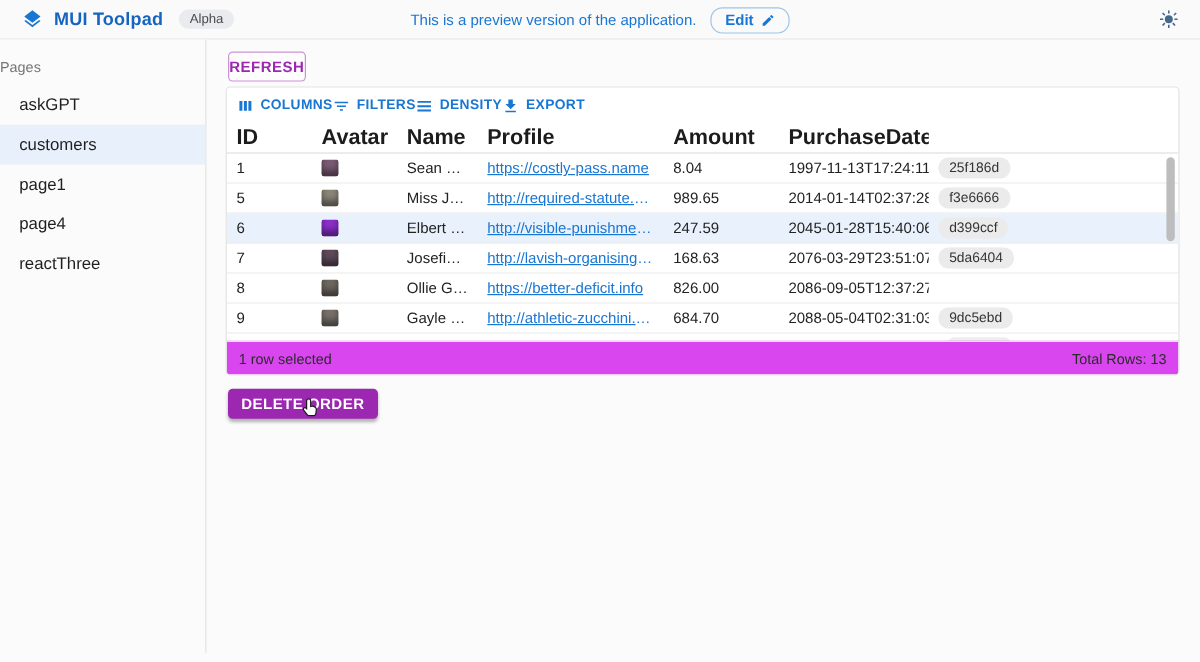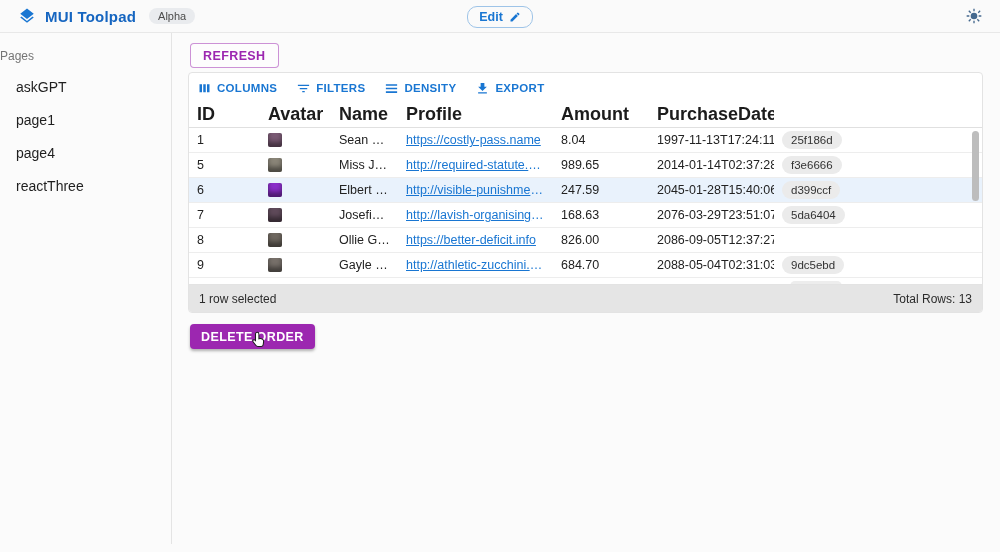--- a/index.html
+++ b/index.html
@@ -26,49 +26,49 @@
   
   .sidebar { position:absolute; top:33px; left:0; width:172px; bottom:0; background:#fbfbfb;
              border-right:1px solid #e4e4e4; padding-top:8px; }
   .sidebar-label { height:30px; line-height:30px; padding-left:0; color:#757575; font-size:12px; }
   .nav-item { height:33px; line-height:33px; padding-left:16px; font-size:14px; color:#1f1f1f;
               cursor:pointer; }
   .nav-item.selected { background:#e7f0fb; }
 
   
   .main { position:absolute; left:173px; top:33px; right:0; bottom:0; }
-  .refresh-btn { position:absolute; left:17px; top:10px; height:25px; padding:0 12px;
+  .refresh-btn { position:absolute; left:17px; top:10px; height:25px; padding:0 0;
                  border:1px solid rgba(156,39,176,.5); border-radius:4px; color:#9c27b0;
                  font-weight:bold; font-size:12.5px; letter-spacing:.4px; background:#fdfdfd;
                  cursor:pointer; font-family:inherit; }
 
   .grid-card { position:absolute; left:15px; top:39px; width:795px; height:241px; background:#fff;
                border:1px solid #e3e3e3; border-radius:4px; overflow:hidden; }
-  .grid-toolbar { height:28px; display:flex; align-items:center; gap:19px; padding:2px 8px 0 8px; }
+  .grid-toolbar { height:28px; display:flex; align-items:center; padding:2px 8px 0 8px; }
   .tb-btn { display:inline-flex; align-items:center; gap:5px; color:#1976d2; font-size:11.5px;
             font-weight:bold; letter-spacing:.3px; background:none; border:none; cursor:pointer;
             font-family:inherit; }
   .grid-header { height:27px; display:flex; align-items:center; border-bottom:1px solid #e0e0e0;
                  font-weight:bold; font-size:18px; color:#1c1c1c; }
   .col { padding:0 8px; white-space:nowrap; overflow:hidden; }
   .c-id{width:71px;} .c-avatar{width:71px;} .c-name{width:67px;} .c-profile{width:155px;}
   .c-amount{width:96px;} .c-date{width:125px; text-align:right;} .c-order{flex:1; min-width:0;}
   .grid-row { height:25px; display:flex; align-items:center; border-bottom:1px solid #ededed;
               font-size:12.5px; color:#222; cursor:pointer; }
   .grid-row.selected { background:#e9f2fc; }
   .cell-name { text-overflow:ellipsis; }
   .avatar { width:14px; height:14px; border-radius:2px; box-shadow:inset 0 -5px 5px rgba(0,0,0,.45); }
   .profile-link { color:#1976d2; text-decoration:underline; white-space:nowrap; overflow:hidden;
                   text-overflow:ellipsis; display:block; }
   .chip { display:inline-block; background:#ebebeb; border-radius:9px; padding:2px 9px;
           font-size:11.5px; color:#333; line-height:14px; }
   .partial-row { height:7px; overflow:hidden; position:relative; }
   .partial-chip { position:absolute; left:601px; top:3px; width:52px; height:10px;
                   background:#ededed; border-radius:5px; }
-  .grid-footer { position:absolute; bottom:0; left:0; right:0; height:28px; background:#e5e5e5;
+  .grid-footer { position:absolute; bottom:0; left:0; right:0; height:28px; background:#d946ef;
                  border-top:1px solid #e3e3e3; display:flex; align-items:center;
                  justify-content:space-between; padding:0 10px; font-size:12px; color:#2b2b2b; }
   .scroll-thumb { position:absolute; right:3px; top:58px; width:7px; height:70px; background:#bdbdbd;
                   border-radius:4px; cursor:pointer; }
 
   .delete-btn { position:absolute; left:17px; top:291px; height:25px; padding:0 11px;
                 background:#9c27b0; color:#fff; border:none; border-radius:4px; font-size:12.5px;
                 font-weight:bold; letter-spacing:.4px; box-shadow:0 2px 3px rgba(0,0,0,.3);
                 cursor:pointer; font-family:inherit; }
   .cursor-overlay { position:absolute; left:250px; top:331px; width:18px; height:18px; z-index:10;
@@ -84,20 +84,21 @@
     <div class="logo-wrap">
       <span class="icon">
         <svg width="18" height="18" viewBox="0 0 24 24" fill="#1976d2">
             <path d="M11.99 18.54l-7.37-5.73L3 14.07l9 7 9-7-1.63-1.27-7.38 5.74zM12 16l7.36-5.73L21 9l-9-7-9 7 1.63 1.27L12 16z"></path>
           </svg>
       </span>
       <span class="app-title">MUI Toolpad</span>
       <span class="alpha-chip">Alpha</span>
     </div>
     <div class="appbar-center">
+      <span class="preview-text">This is a preview version of the application.</span>
       <button class="edit-btn">
         <span>Edit</span>
         <span class="icon">
           <svg width="12" height="12" viewBox="0 0 24 24" fill="#1976d2">
               <path d="M3 17.25V21h3.75L17.81 9.94l-3.75-3.75L3 17.25zM20.71 7.04c.39-.39.39-1.02 0-1.41l-2.34-2.34a1 1 0 0 0-1.41 0l-1.83 1.83 3.75 3.75 1.83-1.83z"></path>
             </svg>
         </span>
       </button>
     </div>
     <button class="theme-btn">
@@ -105,20 +106,21 @@
         <svg width="16" height="16" viewBox="0 0 24 24" fill="#44688e">
             <path d="M12 7a5 5 0 1 0 0 10 5 5 0 0 0 0-10zm-1-6h2v4h-2V1zm0 18h2v4h-2v-4zM3.5 4.9l1.4-1.4 2.9 2.8-1.5 1.5-2.8-2.9zm12.7 12.8l1.5-1.5 2.8 2.9-1.4 1.4-2.9-2.8zM1 11h4v2H1v-2zm18 0h4v2h-4v-2zM4.9 20.5l-1.4-1.4 2.8-2.9 1.5 1.5-2.9 2.8zM17.7 6.3l2.8-2.8 1.4 1.4-2.8 2.9-1.4-1.5z"></path>
           </svg>
       </span>
     </button>
   </div>
 
   <div class="sidebar">
     <div class="sidebar-label">Pages</div>
     <div class="nav-item">askGPT</div>
+    <div class="nav-item selected">customers</div>
     <div class="nav-item">page1</div>
     <div class="nav-item">page4</div>
     <div class="nav-item">reactThree</div>
   </div>
 
   <div class="main">
     <button class="refresh-btn">REFRESH</button>
 
     <div class="grid-card">
 

